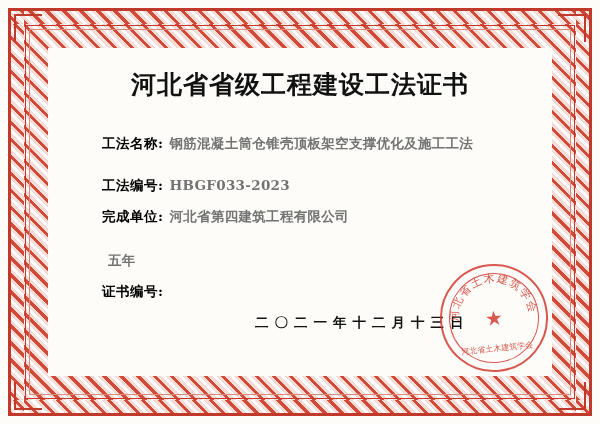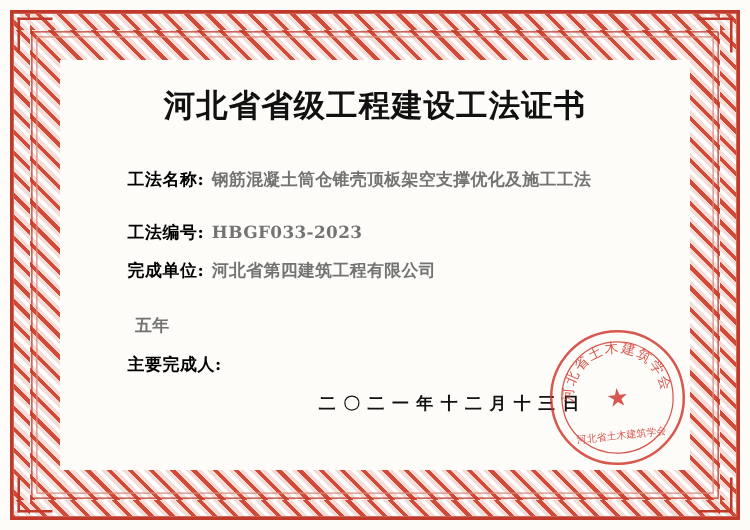--- a/index.html
+++ b/index.html
@@ -227,21 +227,21 @@
       </div>
 
       <div class="field-row">
       </div>
 
       <div class="field-row">
         <span class="field-value">五年</span>
       </div>
 
       <div class="field-row">
-        <span class="field-label">主要完成人:</span>
+        <span class="field-label">证书编号:</span>
       </div>
 
     </div>
 
     <div class="date-row">二〇二一年十二月十三日</div>
 
   </div>
 
   <div class="seal">
     <div class="seal-inner"></div>

